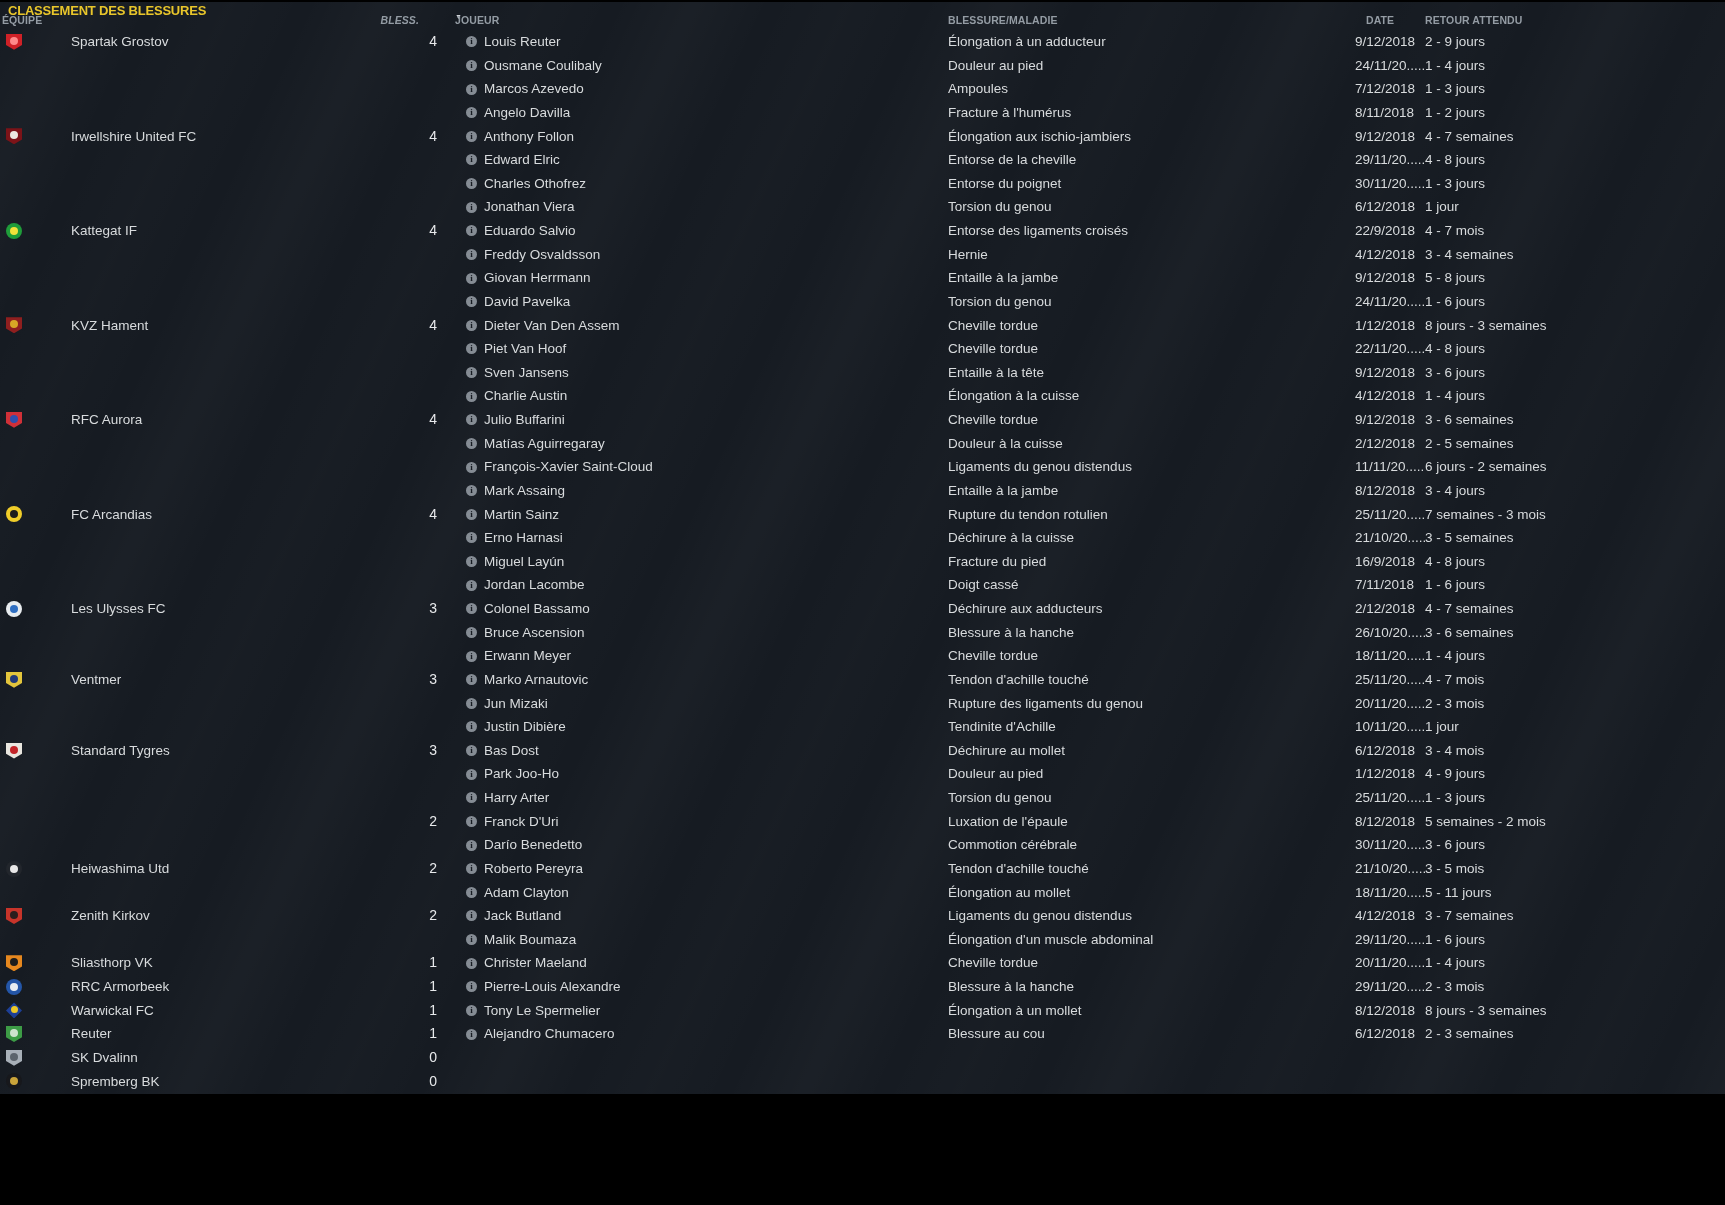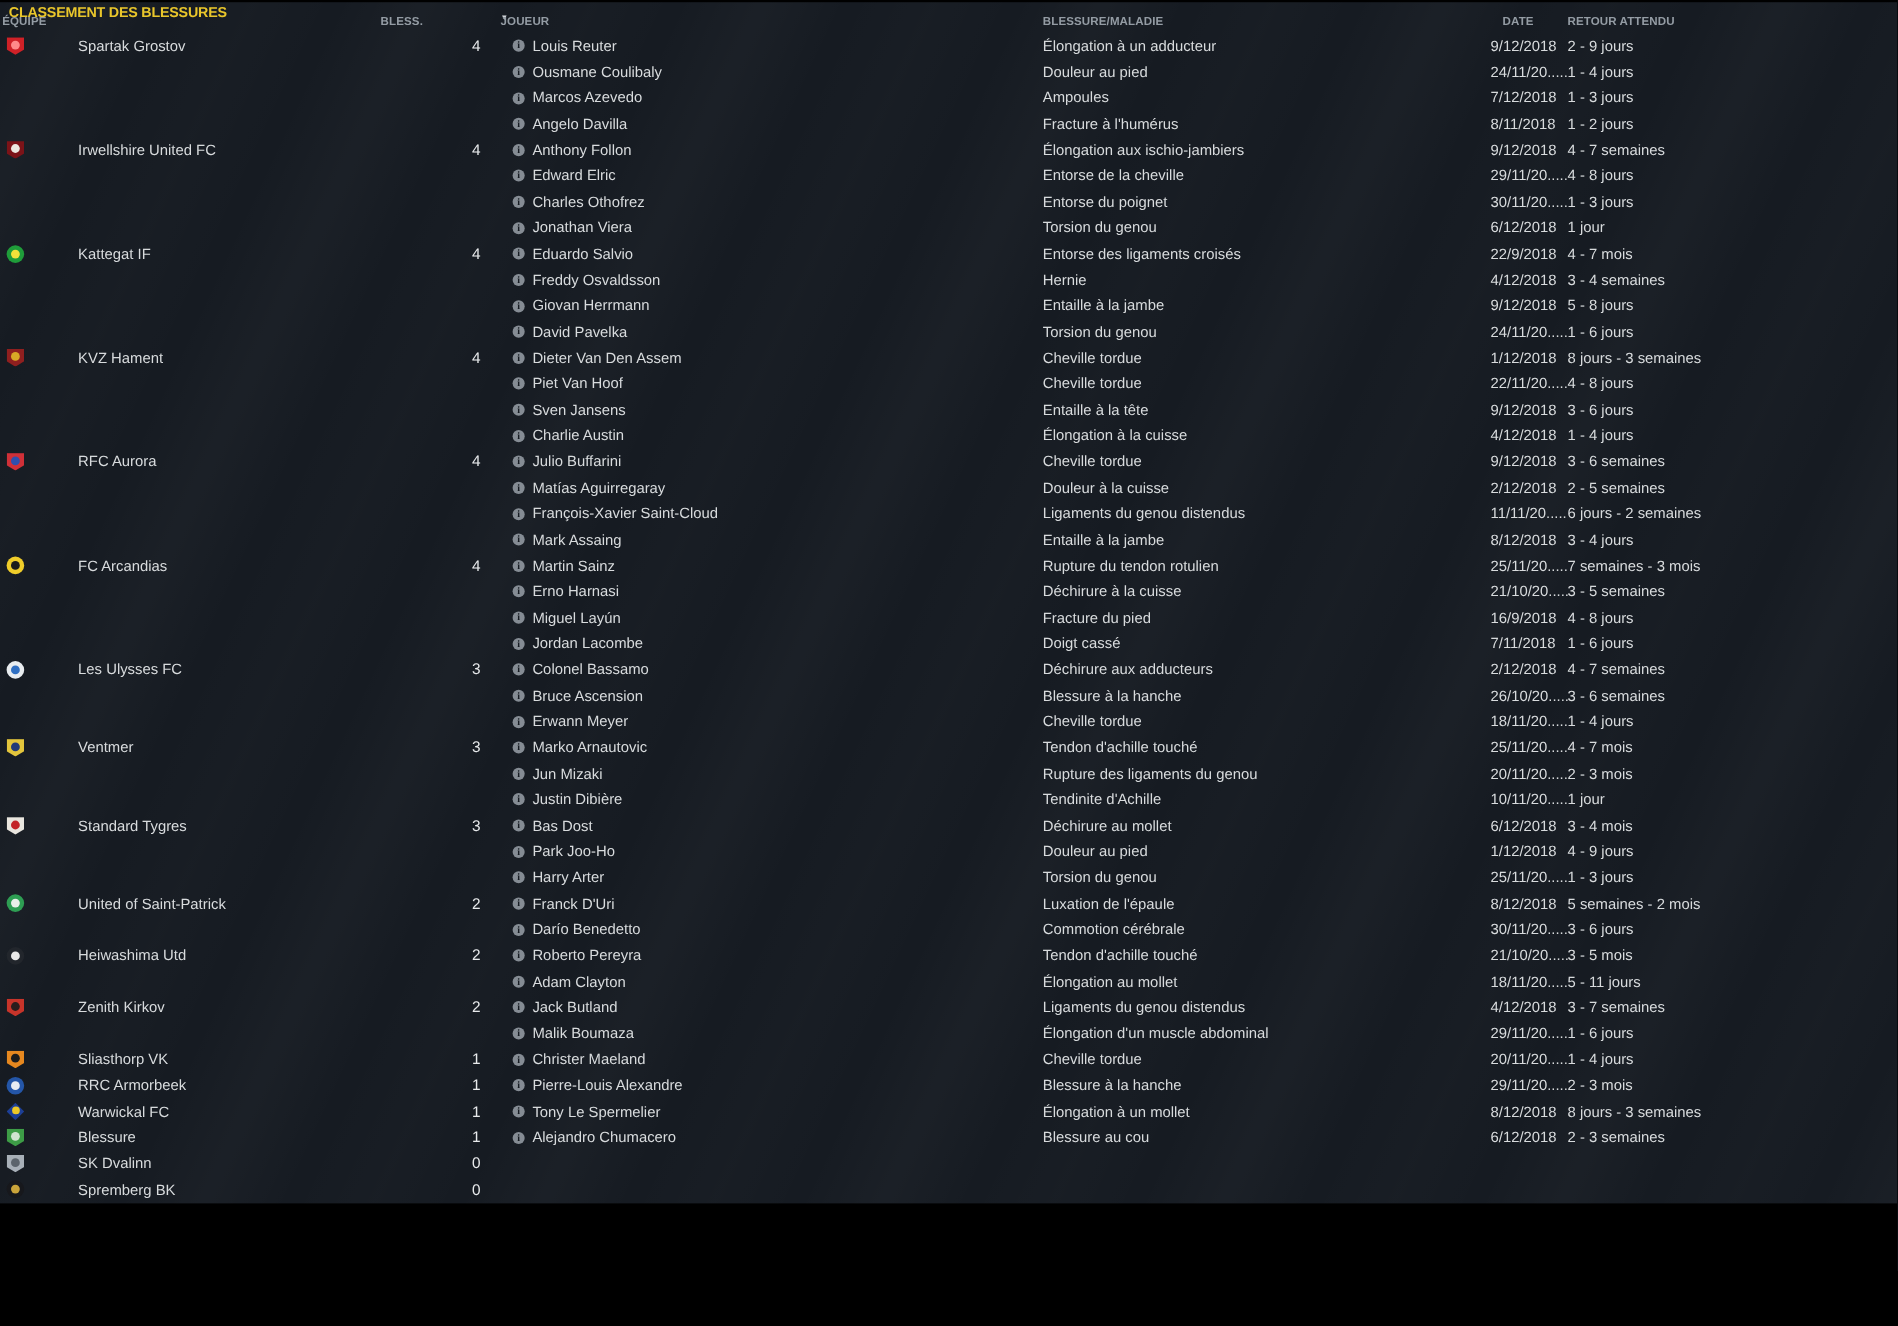--- a/index.html
+++ b/index.html
@@ -20,21 +20,21 @@
     font-size:13px;font-weight:bold;letter-spacing:-0.2px;
     color:#e9c62b;text-transform:uppercase;white-space:nowrap;
   }
   .colhead{
     position:absolute;top:14px;left:0;right:0;height:14px;
     font-size:10.5px;font-weight:bold;color:#949ca4;
     text-transform:uppercase;letter-spacing:0.1px;
   }
   .colhead span{position:absolute;white-space:nowrap;}
   .ch-team{left:2px;}
-  .ch-count{left:346px;width:87px;}
+  .ch-count{left:332px;width:87px;text-align:right;font-style:italic;}
   .ch-player{left:455px;}
   .ch-injury{left:948px;}
   .ch-date{left:1355px;padding-left:11px;}
   .ch-return{left:1425px;text-align:center;}
   .sort-arrow{font-size:7px;color:#cfd3d7;margin-right:2px;position:relative;top:-1px;}
   #rows{position:absolute;top:30px;left:0;right:0;}
   .row{position:relative;height:23.64px;font-size:13.5px;}
   .row > div{position:absolute;top:0;height:23.64px;line-height:23.64px;white-space:nowrap;}
   .c-team{left:6px;width:400px;display:flex;align-items:center;gap:9px;}
   .c-count{left:350px;width:87px;text-align:right;color:#e8eaec;font-size:14px;}
@@ -482,26 +482,20 @@
         <div class="c-count"></div>
         <div class="c-player">
           <span class="info-icon">i</span>
           <span class="player-name">Harry Arter</span>
         </div>
         <div class="c-injury">Torsion du genou</div>
         <div class="c-date">25/11/20.....</div>
         <div class="c-return">1 - 3 jours</div>
       </div>
       <div class="row">
-        <div class="c-team">
-          <span class="badge circle" style="background: rgb(46, 158, 83);">
-            <span class="inner" style="background: rgb(233, 239, 233);"></span>
-          </span>
-          <span class="team-name">United of Saint-Patrick</span>
-        </div>
         <div class="c-count">2</div>
         <div class="c-player">
           <span class="info-icon">i</span>
           <span class="player-name">Franck D'Uri</span>
         </div>
         <div class="c-injury">Luxation de l'épaule</div>
         <div class="c-date">8/12/2018</div>
         <div class="c-return">5 semaines - 2 mois</div>
       </div>
       <div class="row">
@@ -615,21 +609,21 @@
         </div>
         <div class="c-injury">Élongation à un mollet</div>
         <div class="c-date">8/12/2018</div>
         <div class="c-return">8 jours - 3 semaines</div>
       </div>
       <div class="row">
         <div class="c-team">
           <span class="badge shield" style="background: rgb(61, 156, 70);">
             <span class="inner" style="background: rgb(207, 227, 207);"></span>
           </span>
-          <span class="team-name">Blessure</span>
+          <span class="team-name">Reuter</span>
         </div>
         <div class="c-count">1</div>
         <div class="c-player">
           <span class="info-icon">i</span>
           <span class="player-name">Alejandro Chumacero</span>
         </div>
         <div class="c-injury">Blessure au cou</div>
         <div class="c-date">6/12/2018</div>
         <div class="c-return">2 - 3 semaines</div>
       </div>

